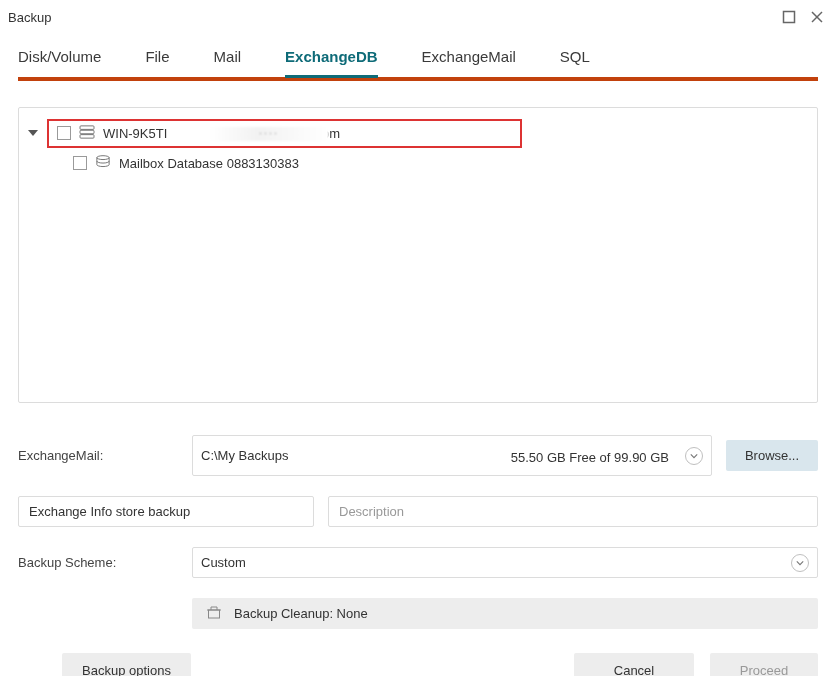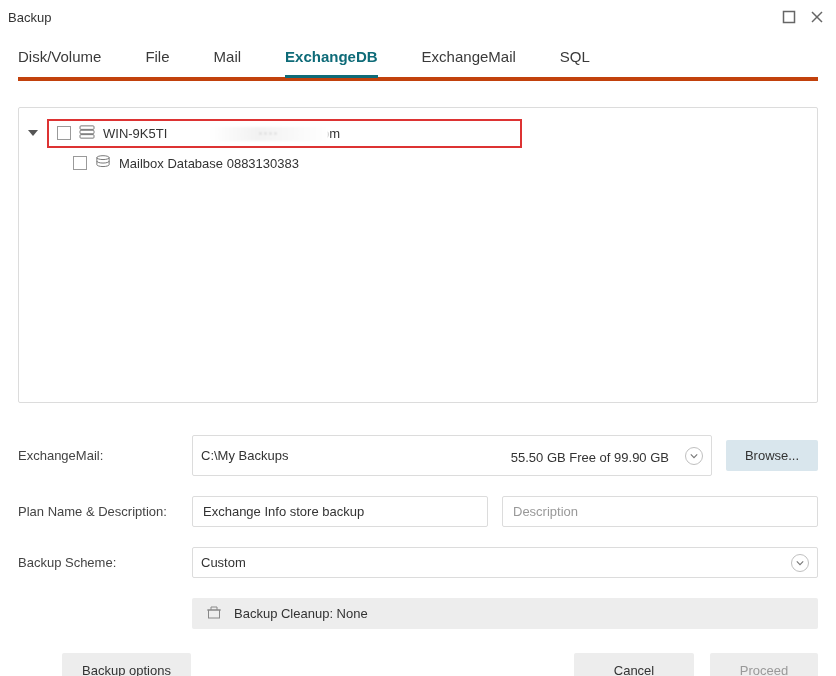--- a/index.html
+++ b/index.html
@@ -201,21 +201,20 @@
             <svg width="8" height="8" viewBox="0 0 10 10">
                 <polyline points="1,3 5,7 9,3" fill="none" stroke="#777" stroke-width="1.4"></polyline>
               </svg>
           </span>
         </span>
       </div>
       <button class="browse-btn">Browse...</button>
     </div>
 
     <div class="form-row">
-      <span class="form-label">Plan Name &amp; Description:</span>
       <input class="input" style="flex: 0 0 296px;" value="Exchange Info store backup">
       <input class="input" placeholder="Description" style="">
     </div>
 
     <div class="form-row">
       <span class="form-label">Backup Scheme:</span>
       <div class="scheme-box">
         <span>Custom</span>
         <span class="circle-chevron">
           <svg width="8" height="8" viewBox="0 0 10 10">

